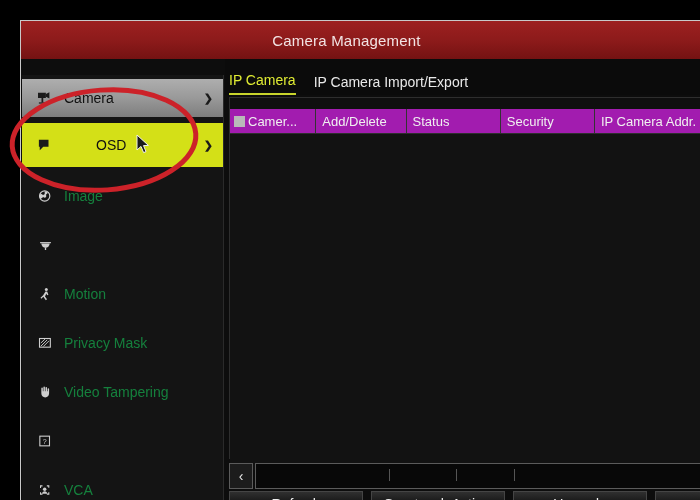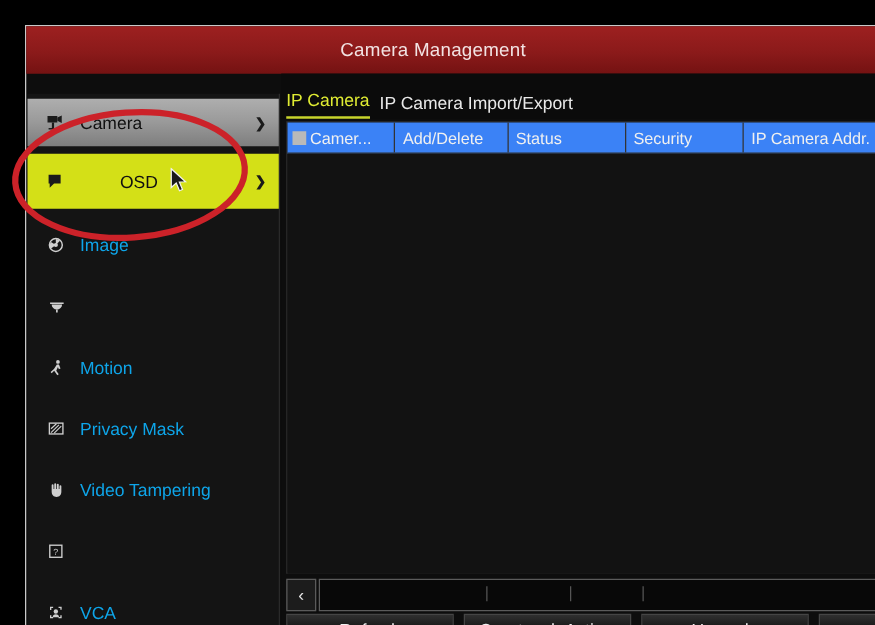--- a/index.html
+++ b/index.html
@@ -32,21 +32,21 @@
   .sidebar {
     position:absolute; left:1px; top:54px;
     width:202px; height:442px;
     background:#141414;
     border-right:1px solid #2a2a2a;
     padding-top:4px;
   }
   .side-item {
     position:relative; display:flex; align-items:center;
     height:34px; padding-left:14px; margin-bottom:15px;
-    color:#0ea5e9; font-size:14px; white-space:nowrap;
+    color:#15803d; font-size:14px; white-space:nowrap;
   }
   .side-item .ico {
     width:18px; height:16px; margin-right:10px;
     display:flex; align-items:center; justify-content:center;
     flex:0 0 18px;
   }
   .side-item .lbl { flex:1 1 auto; }
   .side-item .chev {
     font-size:11px; color:#2a2a2a; padding-right:10px; font-weight:bold;
   }
@@ -62,31 +62,31 @@
   .side-item.plain .ico svg { fill:#cfcfcf; }
   .side-item.active-gray .ico svg, .side-item.highlight .ico svg { fill:#1b1b1b; }
 
   
   .main {
     position:absolute; left:204px; top:38px;
     width:476px; height:442px; background:#0d0d0d;
   }
   .tabs {
     display:flex; align-items:flex-end; height:36px;
-    padding-left:4px; gap:8px; background:#0b0b0b;
+    padding-left:4px; gap:18px; background:#0b0b0b;
   }
   .tab { font-size:14px; color:#e9e9e9; padding-bottom:5px; }
   .tab.sel { color:#e0ec33; border-bottom:2px solid #c8d42c; }
 
   .table-wrap {
     position:absolute; left:4px; top:38px;
     width:472px; height:362px;
     background:#0f0f0f; border:1px solid #2e2e2e;
   }
-  .thead { display:flex; height:25px; background:#3b82f6; border-bottom:1px solid #2e2e2e; }
+  .thead { display:flex; height:25px; background:#a21caf; border-bottom:1px solid #2e2e2e;margin-top:11px; }
   .th {
     display:flex; align-items:center;
     color:#f0f0f0; font-size:13px; white-space:nowrap;
     padding:0 6px; border-right:1px solid #333;
     overflow:hidden;
   }
   .th.c0 { width:88px; padding-left:4px; }
   .th.c1 { width:92px; }
   .th.c2 { width:96px; }
   .th.c3 { width:96px; }

